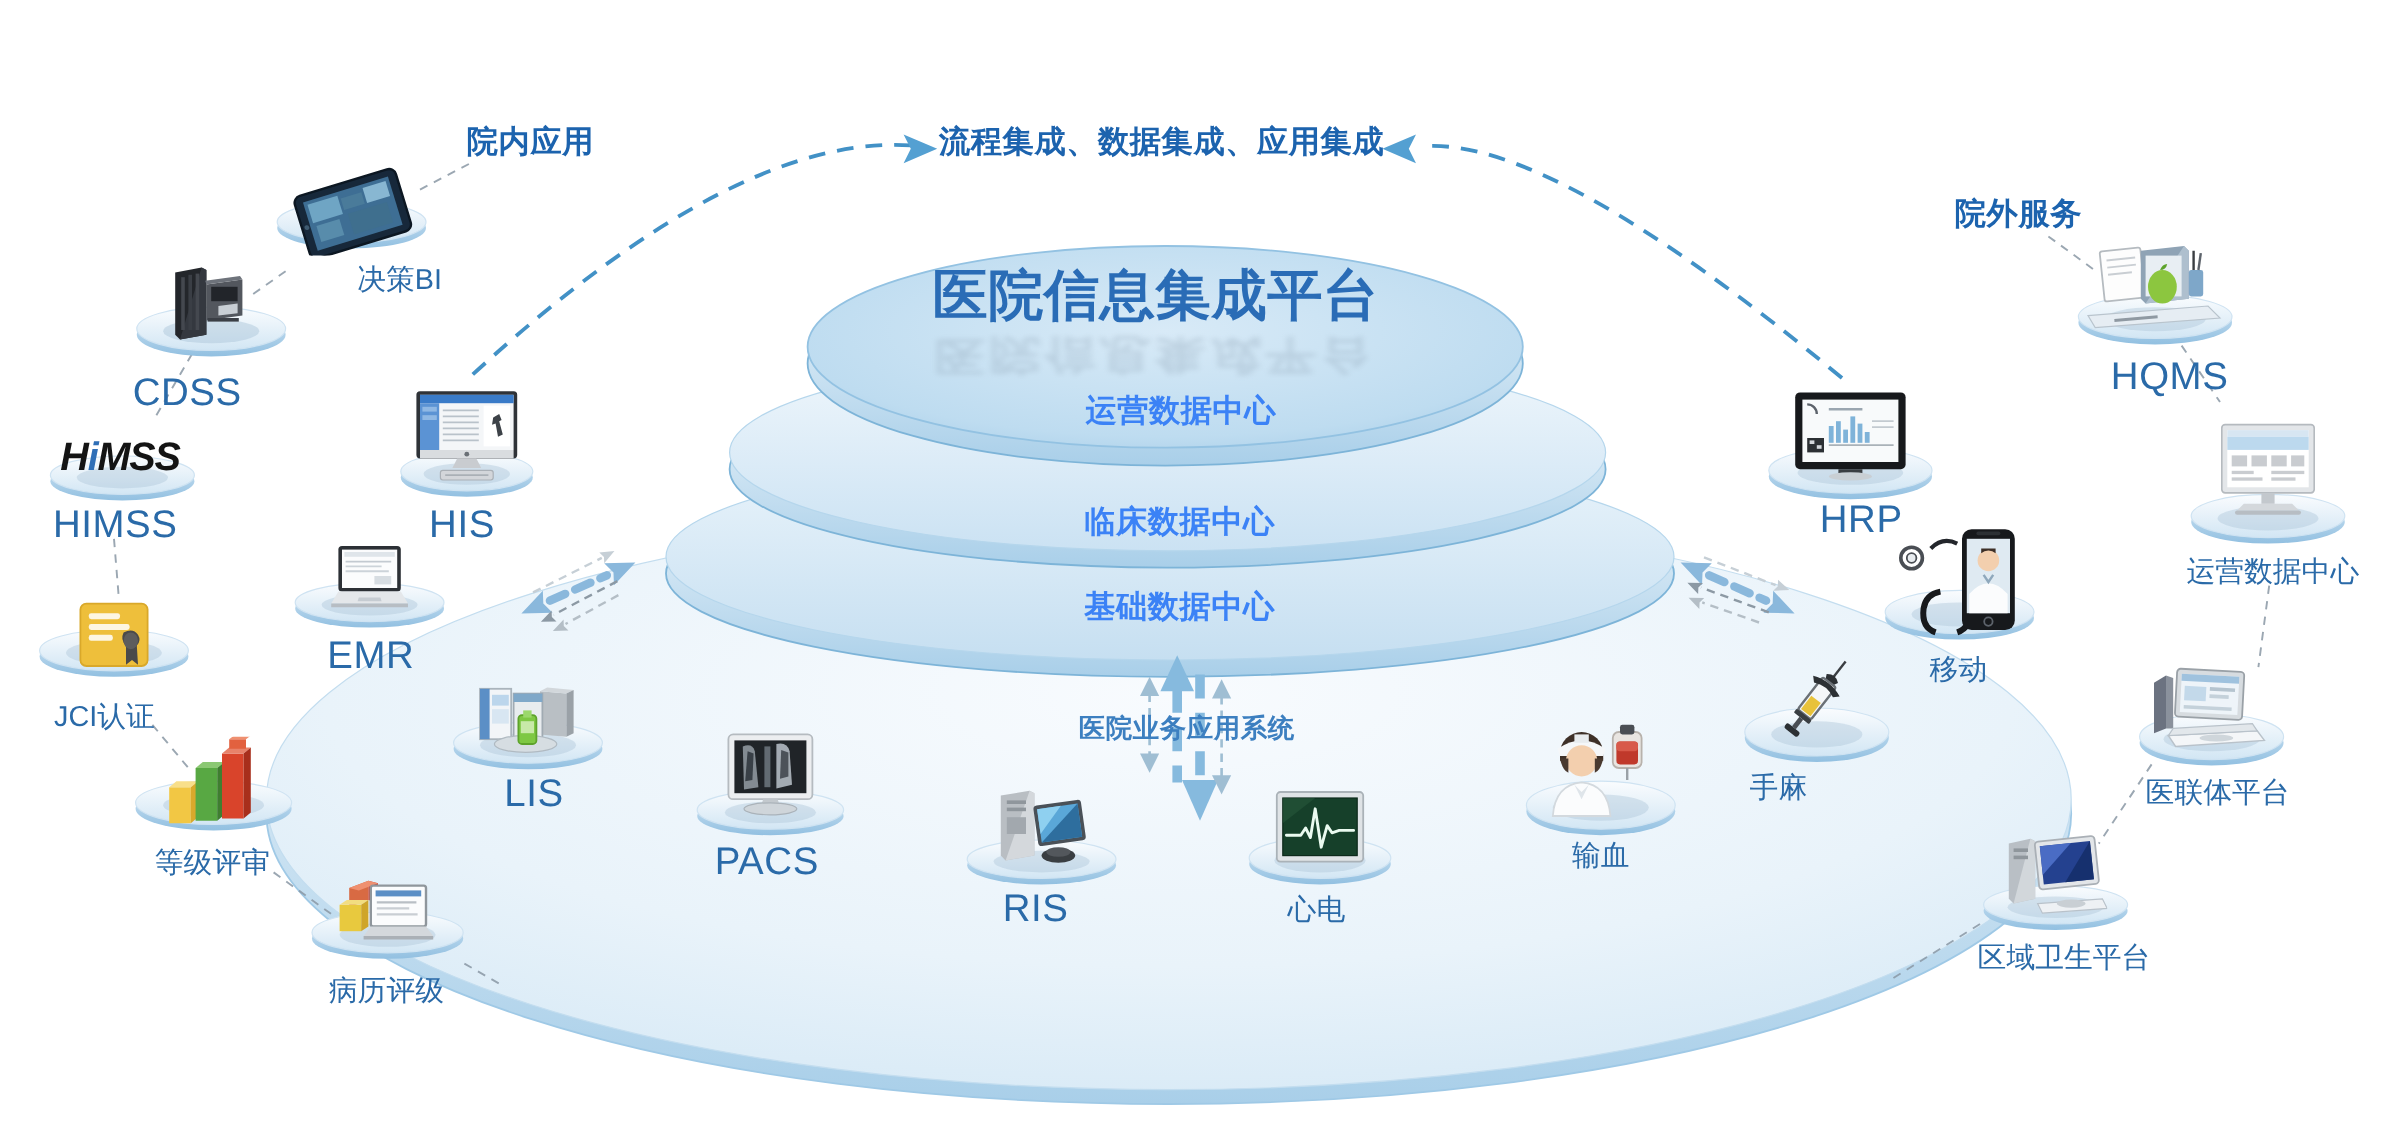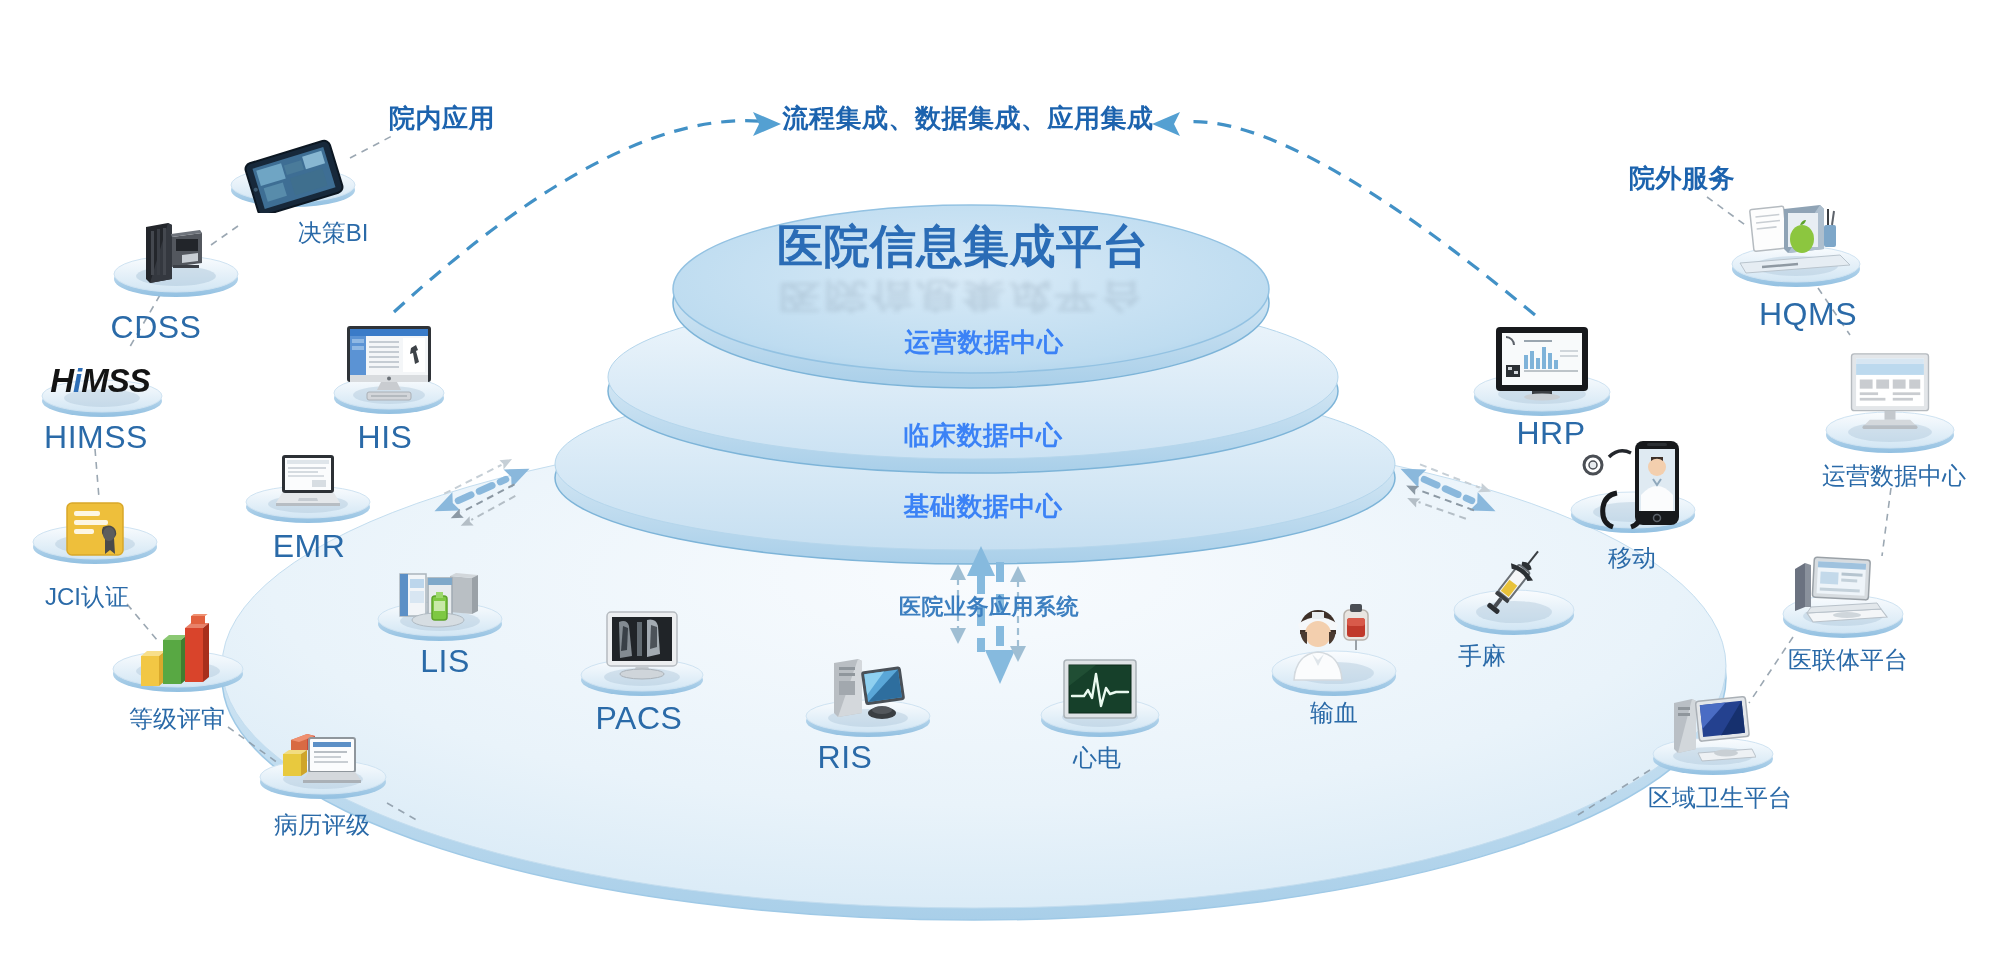--- a/index.html
+++ b/index.html
@@ -381,21 +381,21 @@
     <g transform="rotate(-8 58 38)">
       <rect x="40" y="14" width="40" height="34" rx="3" fill="#4a5158"></rect>
       <polygon points="43,17 77,17 77,45 43,45" fill="#5aa7d8"></polygon>
       <polygon points="43,45 77,17 77,45" fill="#2e6e9e"></polygon>
       <polygon points="43,17 63,17 43,38" fill="#8fd0f0"></polygon>
     </g>
     <ellipse cx="58" cy="58" rx="14" ry="6" fill="#3a3e42"></ellipse>
     <ellipse cx="58" cy="55" rx="10" ry="4" fill="#53575c"></ellipse>
   </svg>
 </div>
-<div class="lbl lbl-en" style="left:845px;top:757px;text-align:center;">RIS</div>
+<div class="lbl lbl-en" style="left:863px;top:757px;text-align:center;">RIS</div>
 
 <div class="node" style="left:1100px;top:718px;">
   <svg class="platter" width="130" height="48" viewBox="0 0 130 48" style="left:-65px;top:-24px;">
     <ellipse cx="65" cy="26" rx="59" ry="17" fill="url(#pr)"></ellipse>
     <ellipse cx="65" cy="21" rx="59" ry="17" fill="url(#pg)" stroke="#cfe3f2" stroke-width="1"></ellipse>
     <ellipse cx="65" cy="23" rx="38" ry="10" fill="#a9c3d8" opacity="0.4"></ellipse>
   </svg>
   <svg class="icon" width="80" height="66" viewBox="0 0 80 66" style="left:-40px;top:-60px;">
     <rect x="4" y="2" width="72" height="58" rx="3" fill="#dfe3e6" stroke="#aab2b8" stroke-width="1.5"></rect>
     <rect x="9" y="7" width="62" height="48" fill="#16402a"></rect>

